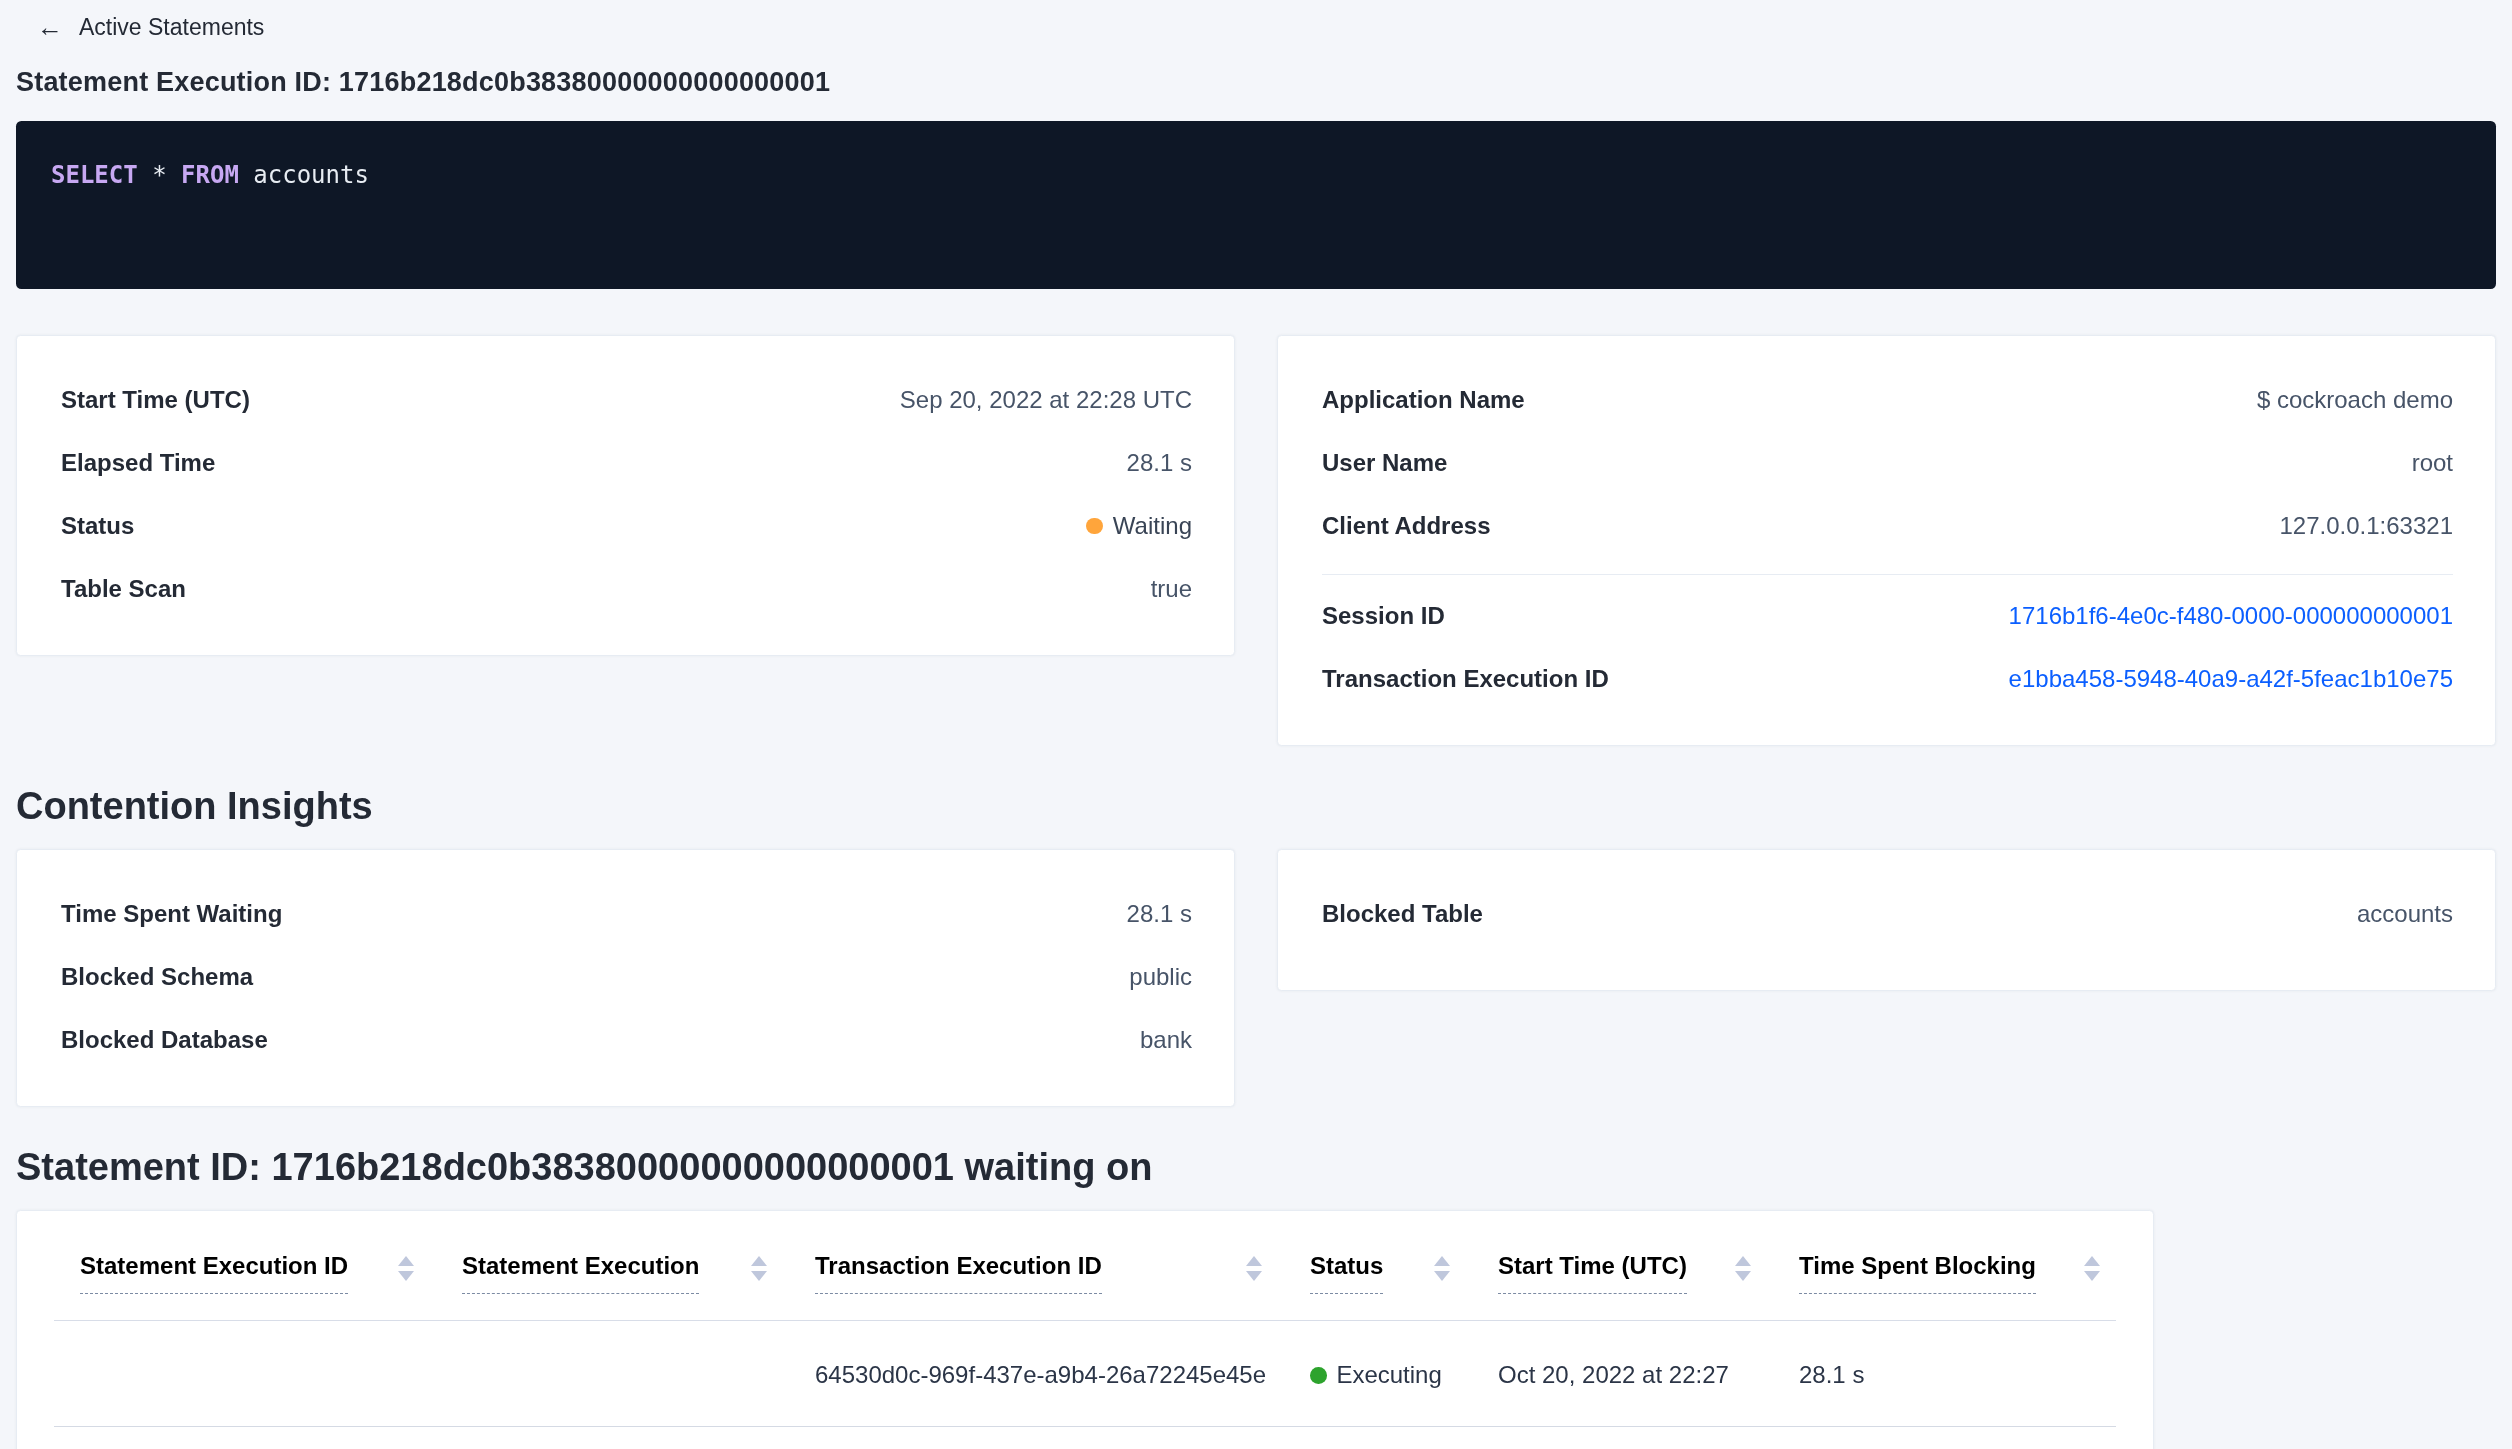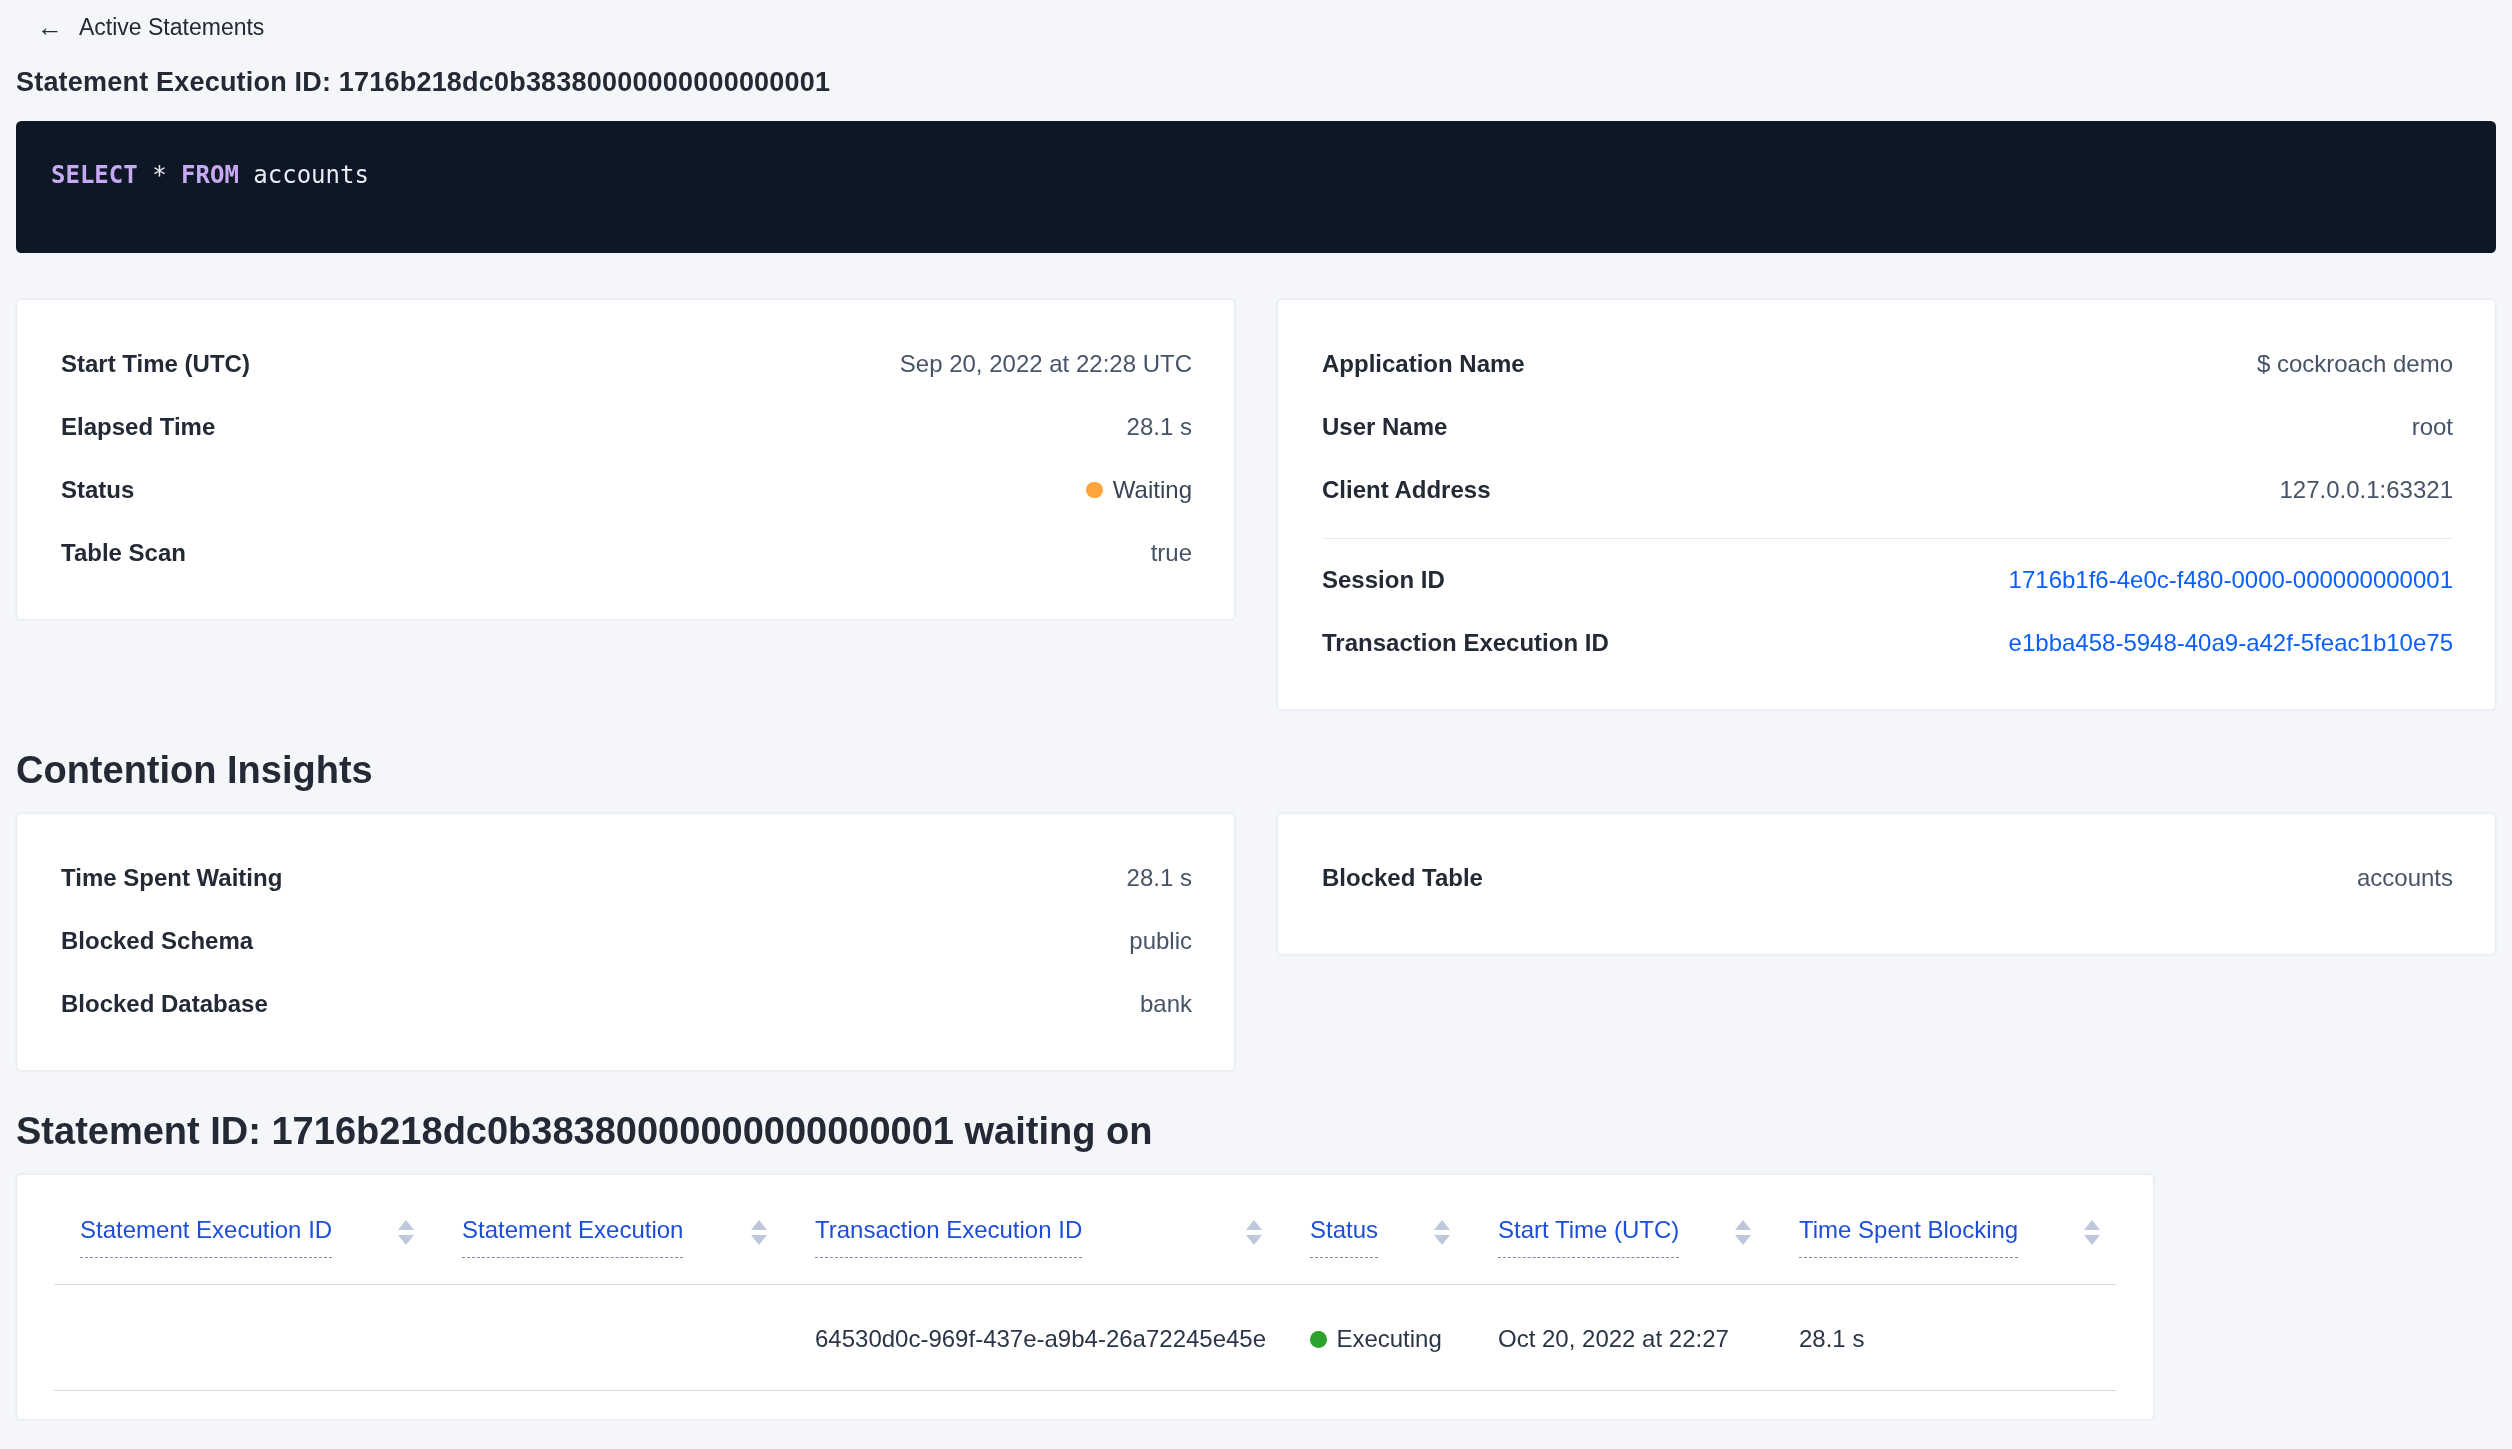--- a/index.html
+++ b/index.html
@@ -15,21 +15,21 @@
   
   .breadcrumb { padding: 14px 0 0 21px; }
   .back-link { display: inline-flex; align-items: center; gap: 16px; font-size: 23px; color: #242A35; text-decoration: none; cursor: pointer; }
   .back-arrow { font-size: 26px; line-height: 24.6px; }
 
   
   .title { margin-top: 26px; font-size: 27px; font-weight: bold; letter-spacing: 0.2px; }
 
   
   .sql-box {
-    margin-top: 23px; height: 132px; border-radius: 5.3px;
+    margin-top: 23px; height: 168px; border-radius: 5.3px;
     padding: 40px 35px;
     font-family: "DejaVu Sans Mono", "Liberation Mono", monospace;
     font-size: 24px; white-space: pre;
   }
   .sql-kw { font-weight: bold; }
 
   
   .cards-row { display: flex; gap: 42px; margin-top: 46px; align-items: flex-start; }
   .card {
     background: #FFFFFF; border: 0.9px solid #E7ECF3; border-radius: 4.4px;
@@ -52,21 +52,21 @@
 
   
   .section-heading { margin-top: 39px; font-size: 38px; font-weight: bold; }
   .cards-row.tight { margin-top: 21px; }
 
   
   .table-card { margin-top: 21px; width: 2138px; }
   .thead { display: flex; padding: 40px 35px 0 63px; }
   .th { display: flex; align-items: flex-start; cursor: pointer; }
   .th-label {
-    font-size: 24px; line-height: 30px; font-weight: normal; color: #1d4ed8;
+    font-size: 24px; line-height: 30px; font-weight: bold; color: #000000;
     border-bottom: 1.8px dashed #7C8BA3; padding-bottom: 12.3px;
   }
   .sort-icon { display: flex; flex-direction: column; align-items: center; margin-left: auto; margin-right: 48px; padding-top: 5.3px; }
   .c6 .sort-icon { margin-right: 17.6px; }
   .tri-up { width: 0; height: 0; border-left: 8px solid transparent; border-right: 8px solid transparent; border-bottom: 10.5px solid #BFC7DC; margin-bottom: 4.4px; }
   .tri-down { width: 0; height: 0; border-left: 8px solid transparent; border-right: 8px solid transparent; border-top: 10.5px solid #BFC7DC; }
   .c1 { width: 382px; } .c2 { width: 353px; } .c3 { width: 495px; }
   .c4 { width: 188px; } .c5 { width: 301px; } .c6 { flex: 1 1 0; }
   .header-divider { border-bottom: 1.8px solid #D8DDE8; margin: 26px 37px 0 37px; }
   .trow { display: flex; align-items: flex-start; padding: 39px 35px 35px 63px; font-size: 24px; color: #2B3547; }

